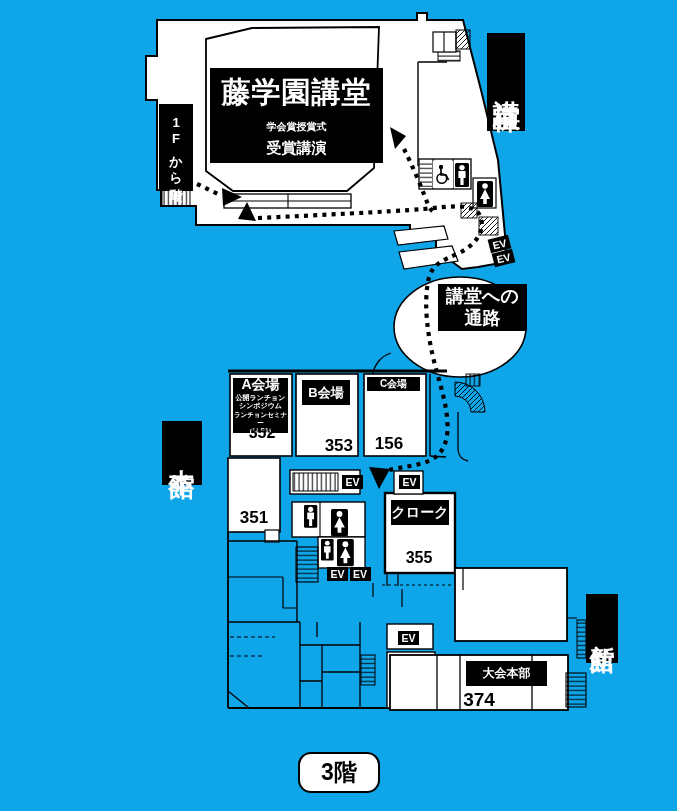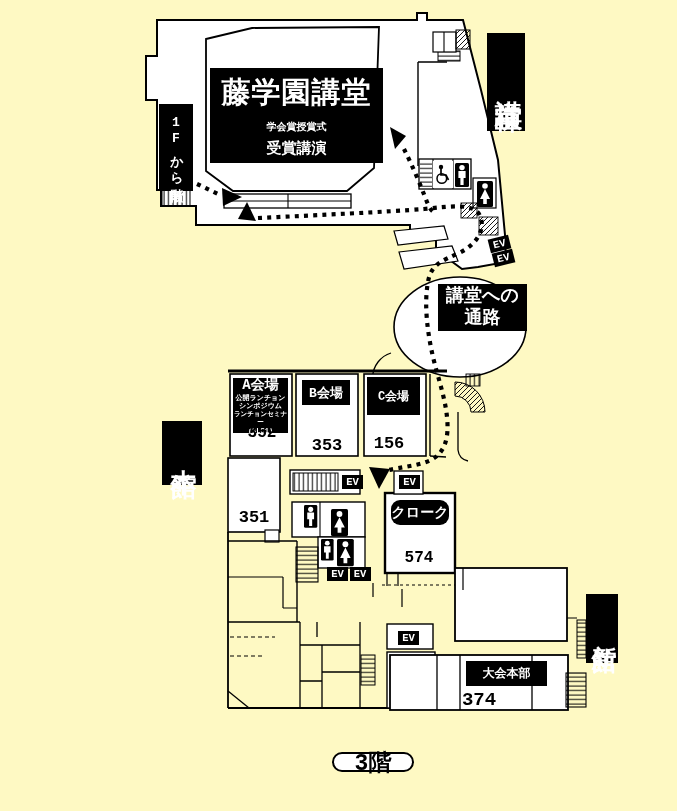--- a/index.html
+++ b/index.html
@@ -1,18 +1,18 @@
 <!DOCTYPE html>
 <html><head>
 <meta charset="utf-8">
 <style>
   html,body{margin:0;padding:0;background:#fff;}
   #stage{
-    position:relative;width:677px;height:811px;background:#fef9c3;overflow:hidden;
-    font-family:Liberation Mono, monospace;color:#000;
+    position:relative;width:677px;height:811px;background:#0ea5e9;overflow:hidden;
+    font-family:Liberation Sans, sans-serif;color:#000;
   }
   #plan{position:absolute;left:0;top:0;}
   .abs{position:absolute;box-sizing:border-box;}
   .blk{background:#000;color:#fff;font-weight:bold;display:flex;align-items:center;justify-content:center;text-align:center;}
   .vlabel{writing-mode:vertical-rl;text-orientation:upright;background:#000;color:#fff;font-weight:bold;
           display:flex;align-items:center;justify-content:center;line-height:1;}
   .num{font-weight:bold;text-align:center;color:#000;}
   .ev{background:#000;color:#fff;font-weight:bold;width:21px;height:14px;font-size:10.5px;line-height:14px;text-align:center;}
   .col{display:flex;flex-direction:column;align-items:center;justify-content:center;}
   .small-line{line-height:1.18;font-weight:bold;}
@@ -197,35 +197,35 @@
     <div class="small-line" style="font-size:6.5px;margin-top:1px;">ランチョンセミナー</div>
     <div class="small-line" style="font-size:7px;">(3LS1)</div>
   </div>
 
   <div class="abs blk col" style="left:438px;top:284px;width:89px;height:47px;">
     <div class="small-line" style="font-size:18px;">講堂への</div>
     <div class="small-line" style="font-size:18px;">通路</div>
   </div>
 
   <div class="abs blk" style="left:302px;top:380px;width:48px;height:25px;font-size:13px;">B会場</div>
-  <div class="abs blk" style="left:367px;top:377px;width:53px;height:38px;font-size:12px;">C会場</div>
+  <div class="abs blk" style="left:367px;top:377px;width:53px;height:14px;font-size:10px;">C会場</div>
 
   <div class="abs num" style="left:236px;top:424px;width:52px;font-size:16px;">352</div>
-  <div class="abs num" style="left:301px;top:436px;width:52px;font-size:17px;">353</div>
+  <div class="abs num" style="left:301px;top:436px;width:52px;font-size:17px;text-align:right;">353</div>
   <div class="abs num" style="left:363px;top:434px;width:52px;font-size:17px;">156</div>
   <div class="abs num" style="left:232px;top:508px;width:44px;font-size:17px;">351</div>
-  <div class="abs num" style="left:397px;top:549px;width:44px;font-size:16px;">574</div>
+  <div class="abs num" style="left:397px;top:549px;width:44px;font-size:16px;">355</div>
   <div class="abs num" style="left:457px;top:689px;width:44px;font-size:19px;">374</div>
 
-  <div class="abs blk" style="left:391px;top:500px;width:58px;height:25px;font-size:14px;border-radius:9px;">クローク</div>
+  <div class="abs blk" style="left:391px;top:500px;width:58px;height:25px;font-size:14px;">クローク</div>
   <div class="abs blk" style="left:466px;top:661px;width:81px;height:25px;font-size:12px;">大会本部</div>
 
   <div class="abs ev" style="left:489px;top:237px;transform:rotate(-14deg);">EV</div>
   <div class="abs ev" style="left:493px;top:251px;transform:rotate(-14deg);">EV</div>
   <div class="abs ev" style="left:342px;top:475px;">EV</div>
   <div class="abs ev" style="left:399px;top:475px;">EV</div>
   <div class="abs ev" style="left:327px;top:567px;">EV</div>
   <div class="abs ev" style="left:349.5px;top:567px;">EV</div>
   <div class="abs ev" style="left:398px;top:631px;">EV</div>
 
-  <div id="floor-badge" class="abs" style="left:298px;top:752px;width:82px;height:20px;font-size:23px;margin-left:34px;">3階</div>
+  <div id="floor-badge" class="abs" style="left:298px;top:752px;width:82px;height:41px;font-size:23px;">3階</div>
 
 </div>
 
 </body></html>

